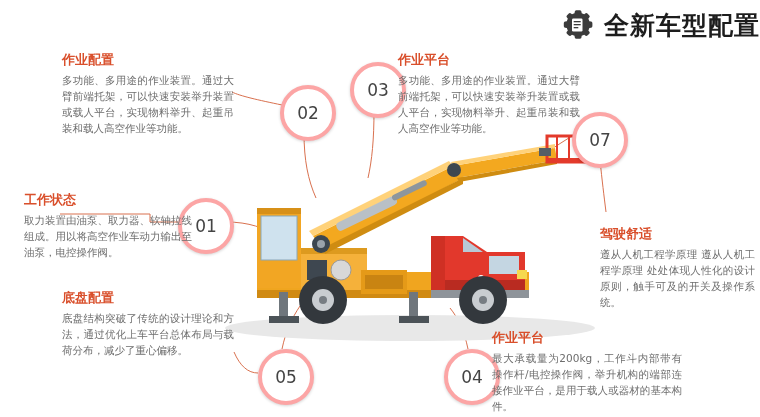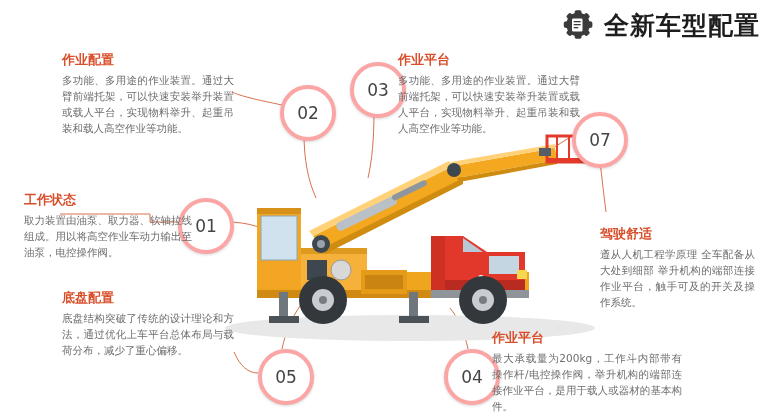--- a/index.html
+++ b/index.html
@@ -254,21 +254,21 @@
     <div class="c-body">底盘结构突破了传统的设计理论和方法，通过优化上车平台总体布局与载荷分布，减少了重心偏移。</div>
   </div>
 
   <div class="callout" id="callout-4">
     <div class="c-title">作业平台</div>
     <div class="c-body">多功能、多用途的作业装置。通过大臂前端托架，可以快速安装举升装置或载人平台，实现物料举升、起重吊装和载人高空作业等功能。</div>
   </div>
 
   <div class="callout" id="callout-5">
     <div class="c-title">驾驶舒适</div>
-    <div class="c-body">遵从人机工程学原理 全车配备从大处到细部 举升机构的端部连接作业平台，触手可及的开关及操作系统。</div>
+    <div class="c-body">遵从人机工程学原理 遵从人机工程学原理 处处体现人性化的设计原则，触手可及的开关及操作系统。</div>
   </div>
 
   <div class="callout" id="callout-6">
     <div class="c-title">作业平台</div>
     <div class="c-body">最大承载量为200kg，工作斗内部带有操作杆/电控操作阀，举升机构的端部连接作业平台，是用于载人或器材的基本构件。</div>
   </div>
 
 </div>
 
 </body></html>

